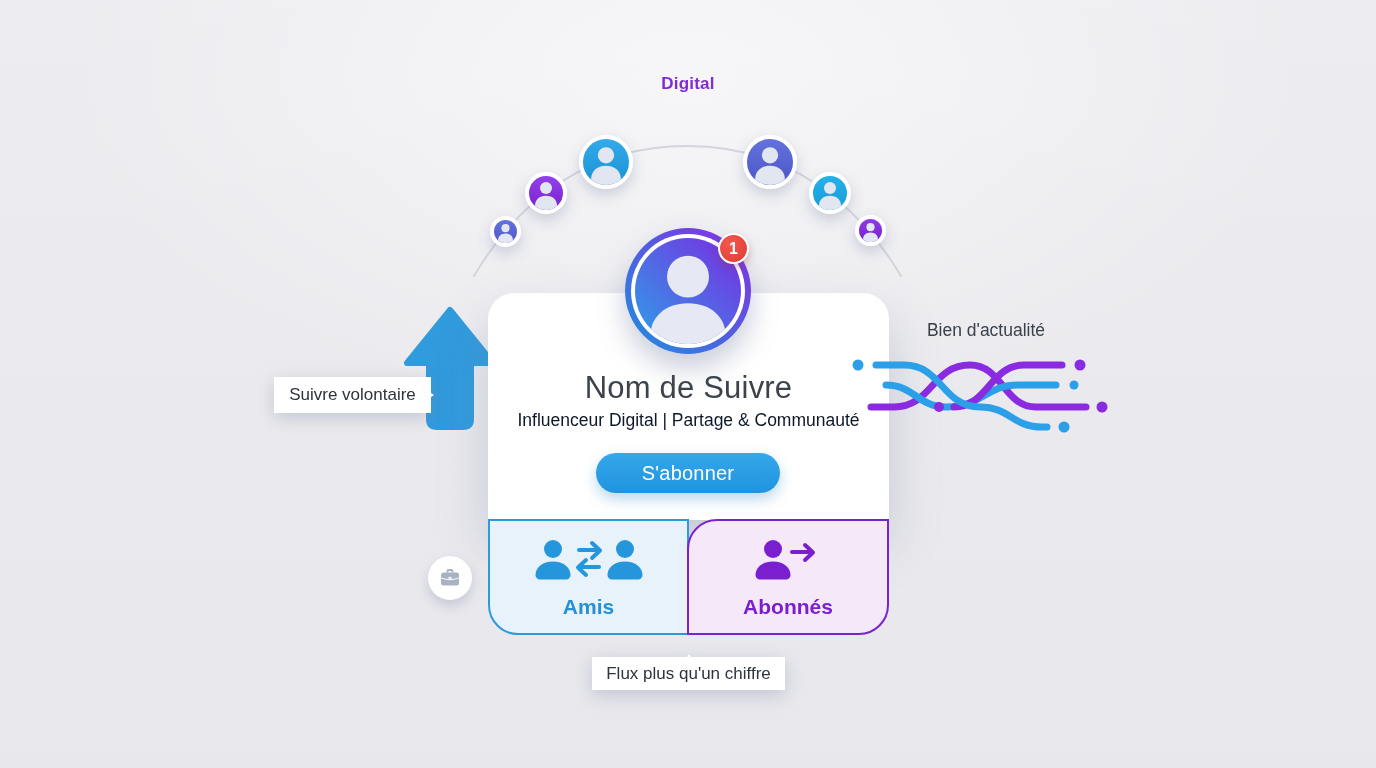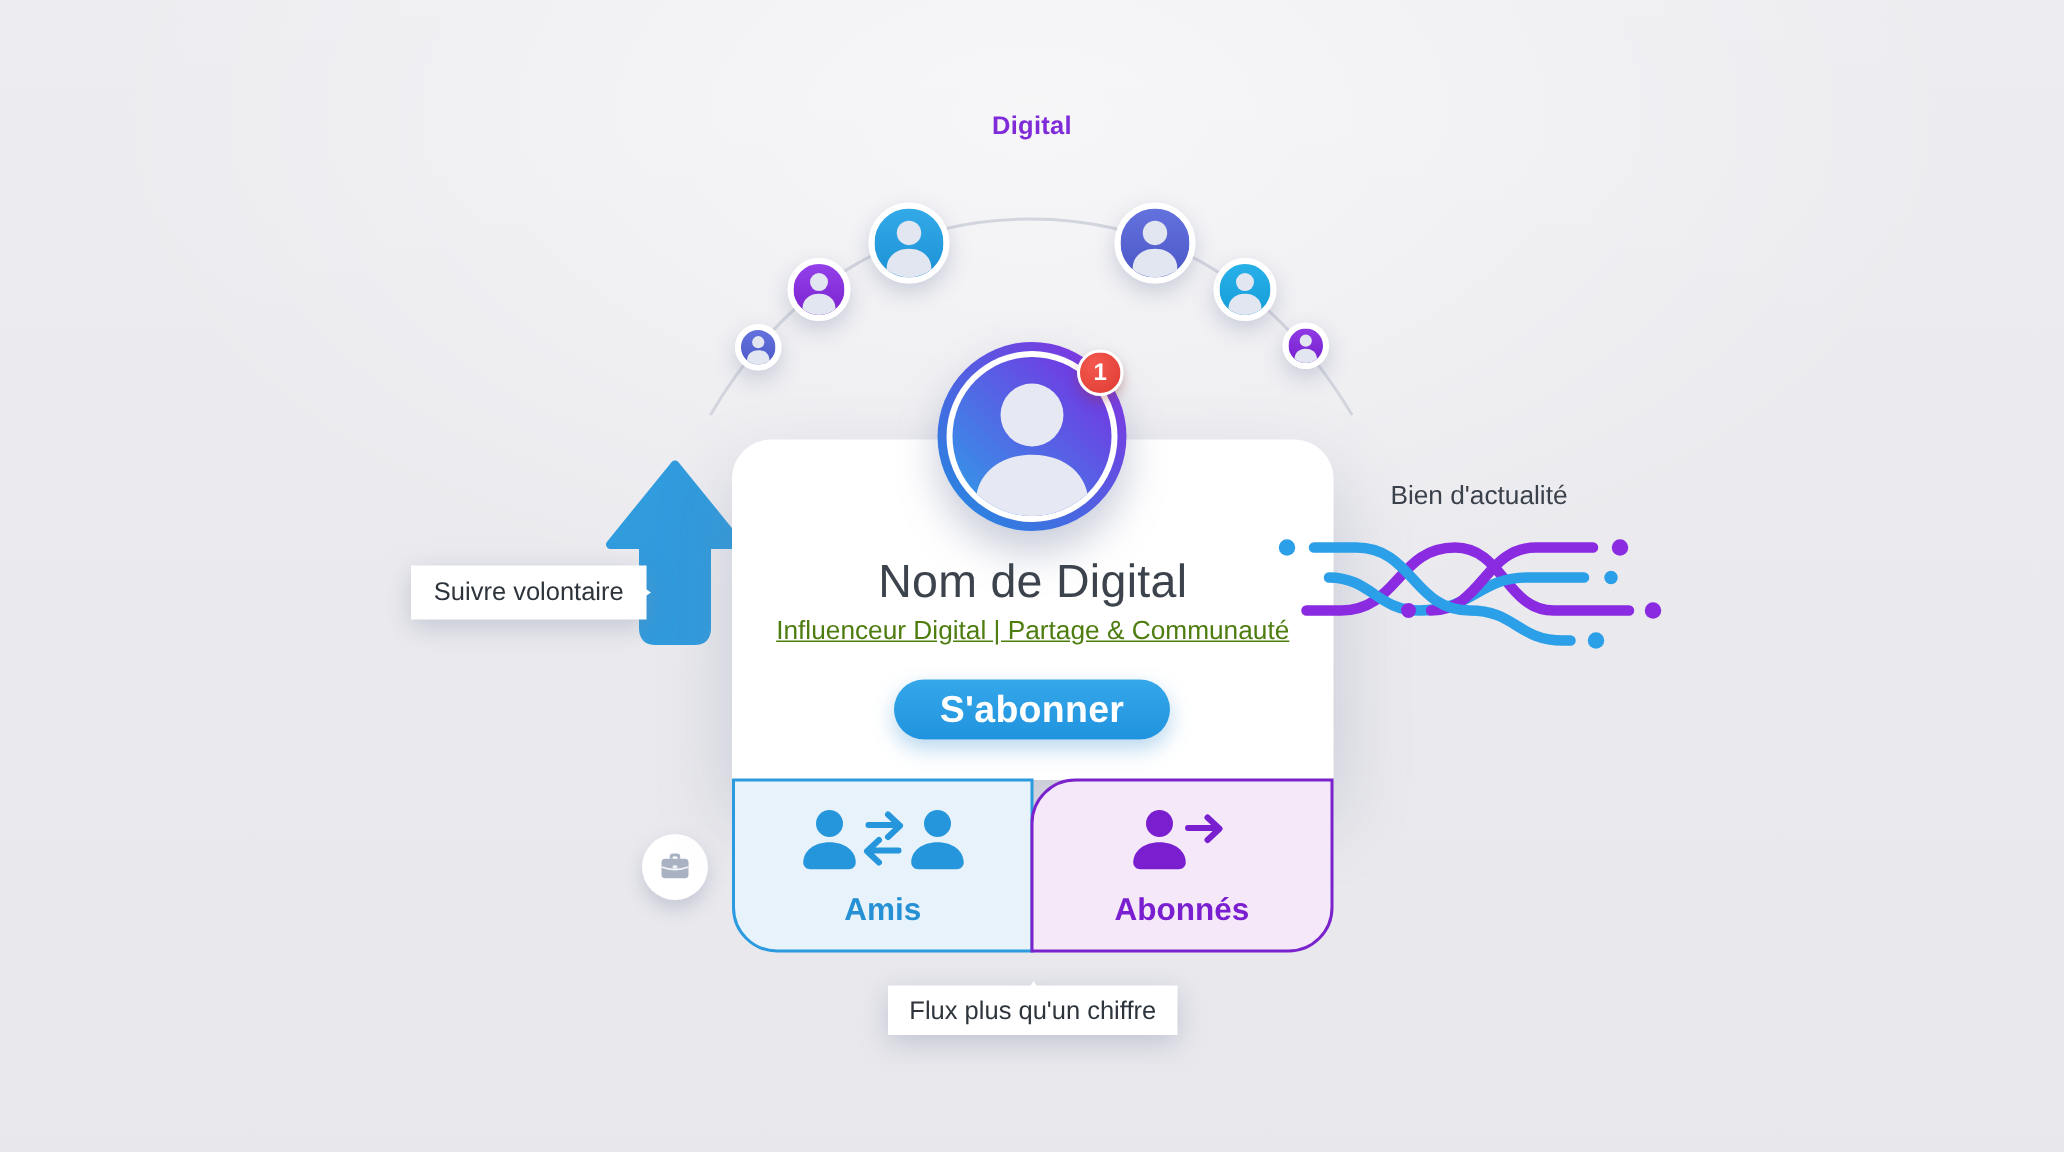--- a/index.html
+++ b/index.html
@@ -48,27 +48,27 @@
     position:absolute; left:488px; top:293px; width:401px; height:227px;
     background:#fff; border-radius:26px 26px 0 0; z-index:3;
     box-shadow:0 24px 50px rgba(115,125,160,.30);
   }
   #profile-name {
     position:absolute; left:0; top:77px; width:100%; text-align:center;
     font-size:31px; font-weight:500; color:#3c434c; letter-spacing:.2px;
   }
   #profile-tagline {
     position:absolute; left:0; top:117px; width:100%; text-align:center;
-    font-size:17.5px; color:#4d7c0f;text-decoration:underline;
+    font-size:17.5px; color:#0f172a;
   }
   #subscribe-btn {
     position:absolute; left:108px; top:160px; width:184px; height:40px;
     border:none; border-radius:20px; cursor:pointer;
     background:linear-gradient(180deg,#35a7ea,#1f93de);
-    color:#fff; font-family:inherit; font-size:25px; font-weight:700; letter-spacing:.2px;
+    color:#fff; font-family:inherit; font-size:20px; font-weight:400; letter-spacing:.2px;
     box-shadow:0 6px 14px rgba(50,140,210,.35);
   }
 
   
   #tab-friends {
     position:absolute; left:488px; top:519px; width:201px; height:116px; z-index:4;
     background:#e7f2fb; border:2px solid #2b9ade; border-radius:0 0 0 30px;
     cursor:pointer;
   }
   #tab-followers {
@@ -168,21 +168,21 @@
         <svg viewBox="0 0 48 48">
             <circle cx="24" cy="17.5" r="9.5" fill="#e6e9f3"></circle>
             <path d="M24,29.5c-10.5,0-17,6.5-17,14.5v6h34v-6C41,36,34.5,29.5,24,29.5z" fill="#e6e9f3"></path>
           </svg>
       </div>
     </div>
     <div id="notif-badge">1</div>
   </div>
 
   <div id="profile-card">
-    <div id="profile-name">Nom de Digital</div>
+    <div id="profile-name">Nom de Suivre</div>
     <div id="profile-tagline">Influenceur Digital | Partage &amp; Communauté</div>
     <button id="subscribe-btn">S'abonner</button>
   </div>
 
   <div id="tab-friends">
     <svg class="tab-icon" width="132" height="54" viewBox="0 0 132 54">
       <g fill="#2596dc">
         <circle cx="30" cy="12" r="9"></circle>
         <path d="M30,24.5c-10.5,0-17.5,6-17.5,13.5c0,2.6,2.1,4.5,4.7,4.5h25.6c2.6,0,4.7-1.9,4.7-4.5C47.5,30.5,40.5,24.5,30,24.5z"></path>
         <circle cx="102" cy="12" r="9"></circle>

